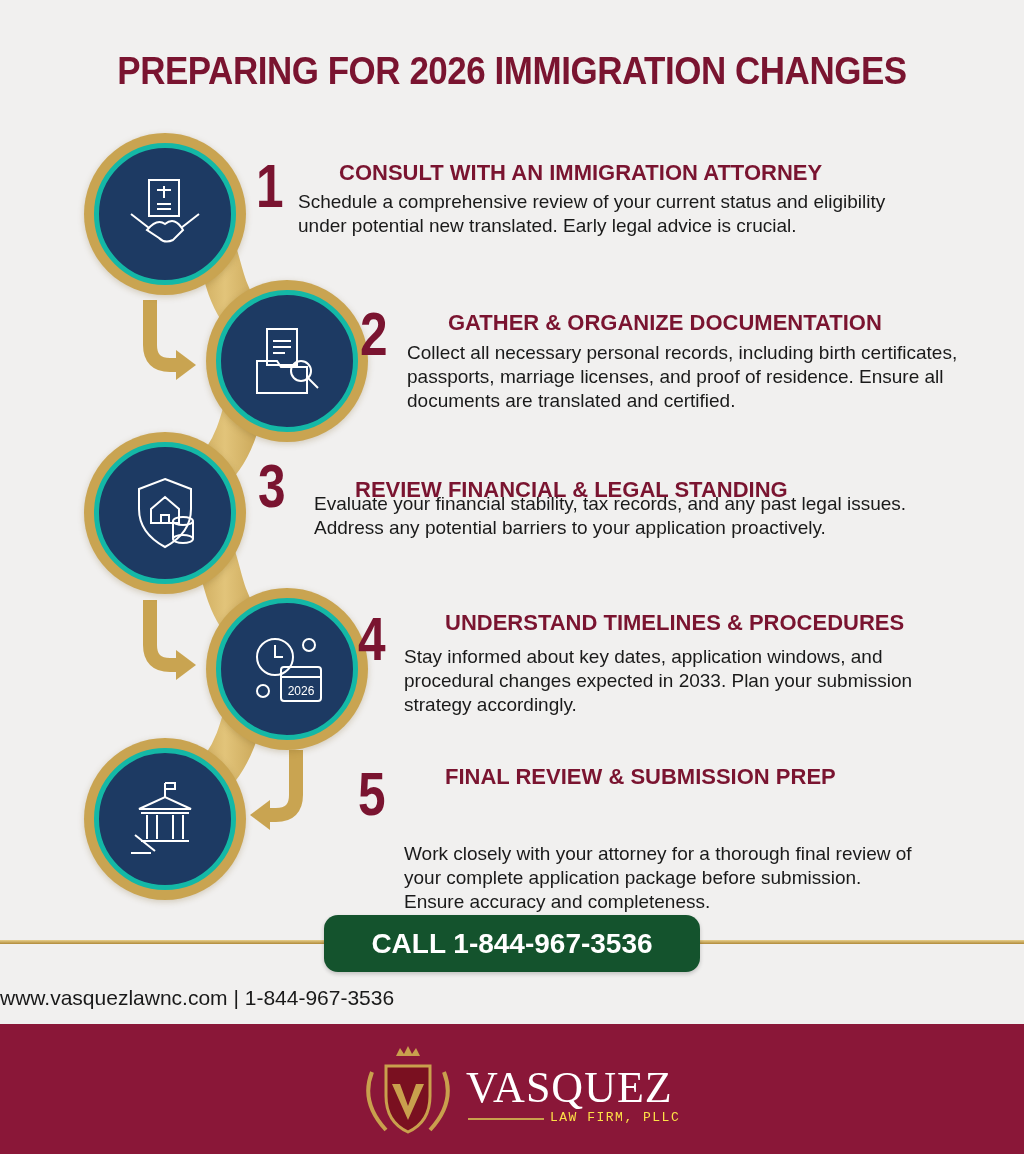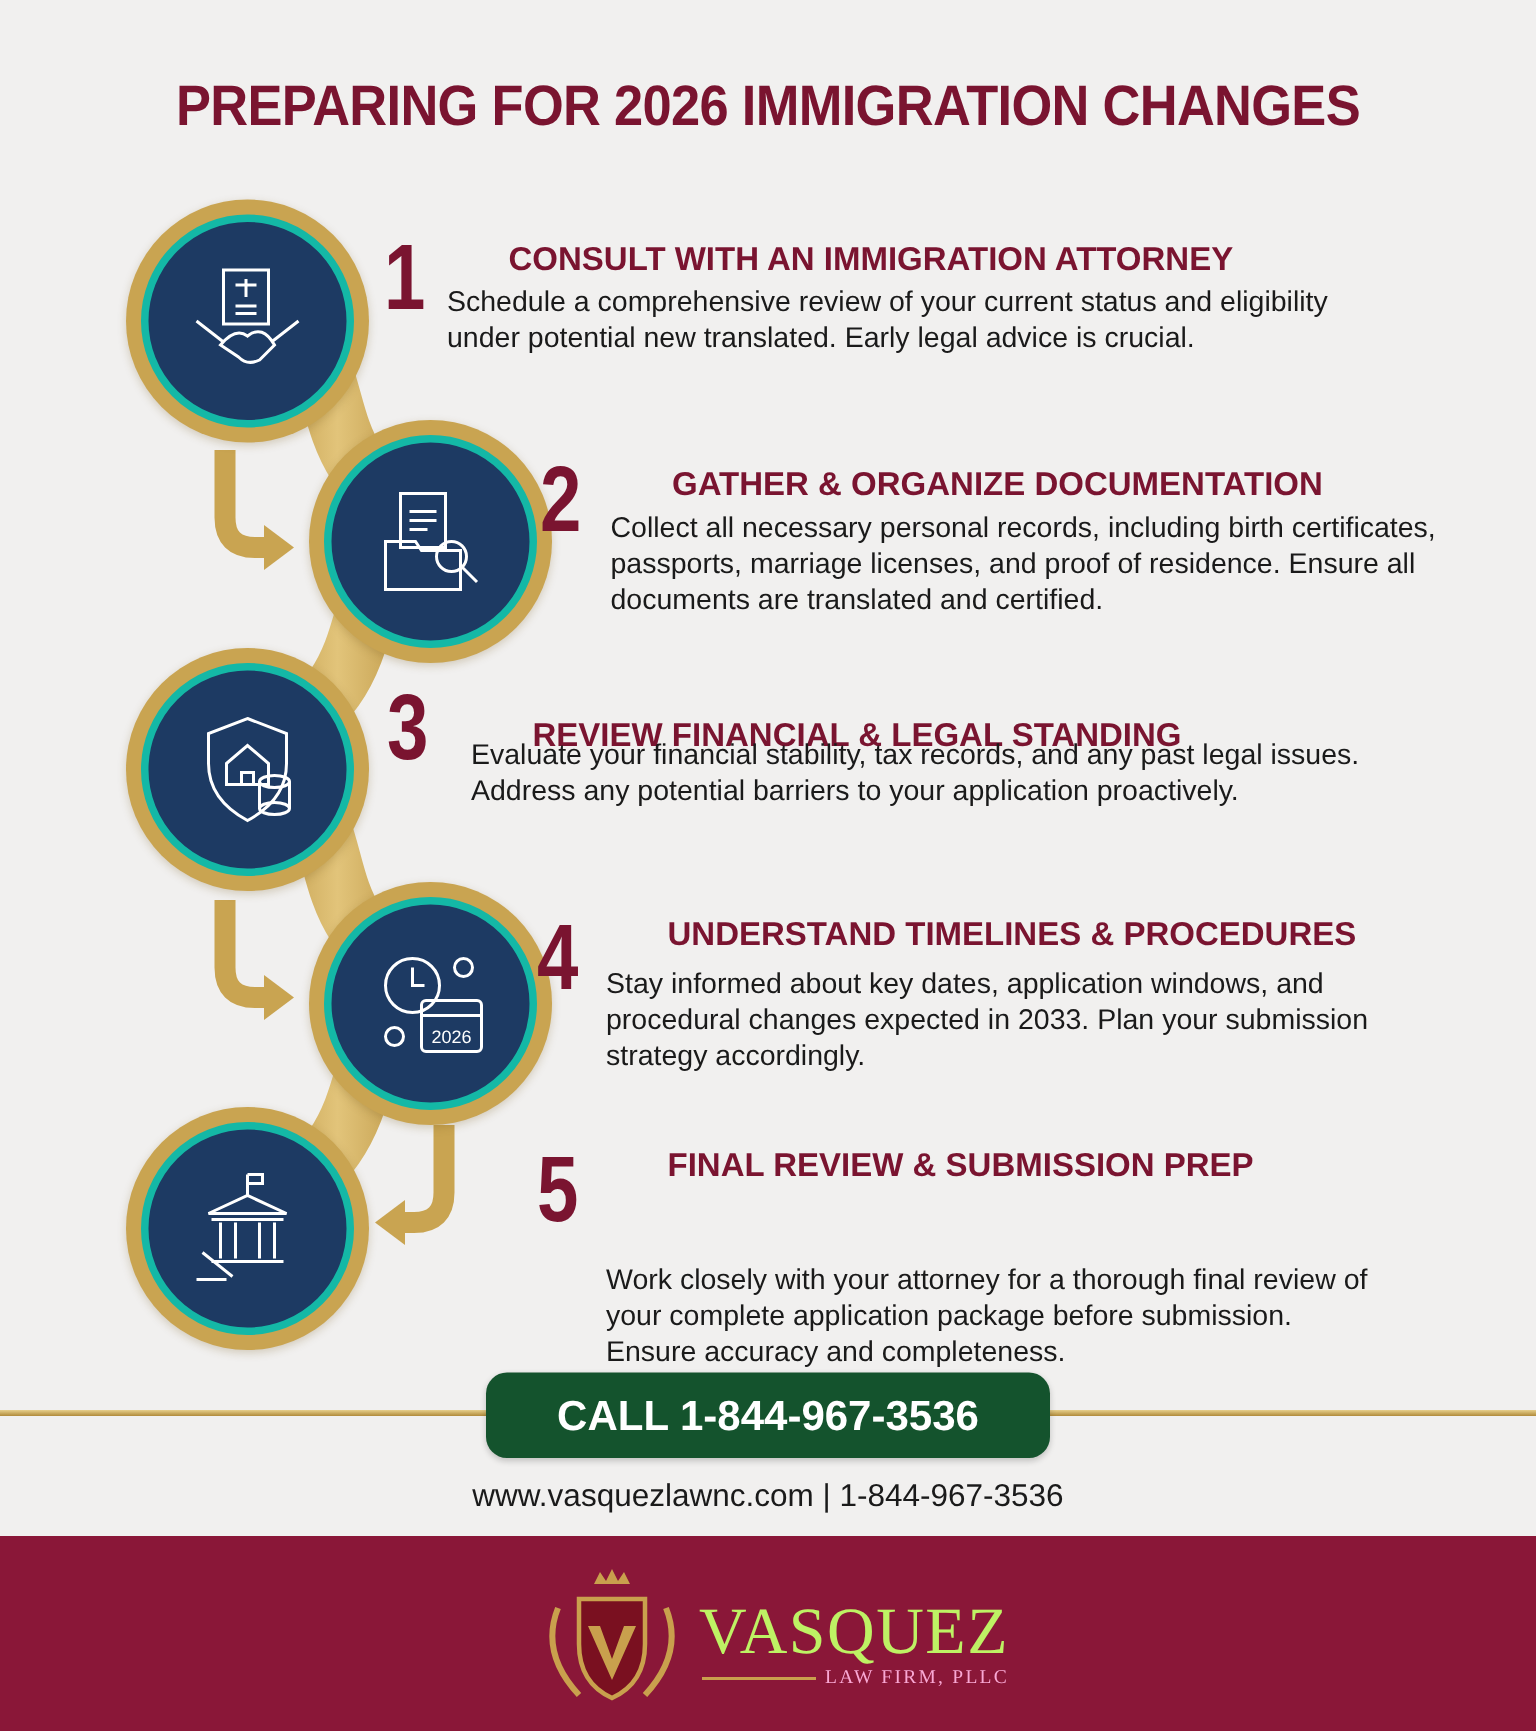--- a/index.html
+++ b/index.html
@@ -7,24 +7,24 @@
   .title { position:absolute; left:0; width:1024px; top:50px; text-align:center; color:#7a1430; font-family:"Liberation Sans", sans-serif; font-weight:bold; font-size:38px; letter-spacing:-0.5px; transform:scaleX(0.92); }
   .chain { position:absolute; left:0; top:0; width:380px; height:900px; }
   .circle { position:absolute; width:132px; height:132px; border-radius:50%; background:#1d3a63; border:5px solid #14b8a6; box-shadow:0 0 0 10px #c9a451, 0 2px 6px 10px rgba(120,90,30,0.25); display:flex; align-items:center; justify-content:center; }
   .circle svg { width:80px; height:80px; }
   .step { position:absolute; }
   .num { position:absolute; color:#7a1430; font-weight:bold; font-size:62px; line-height:1; transform:scaleX(0.8); transform-origin:left top; }
   .step-title { position:absolute; color:#7a1430; font-weight:bold; font-size:22px; white-space:nowrap;margin-left:41px; }
   .step-desc { position:absolute; color:#1a1a1a; font-size:19px; line-height:24px; }
   .gold-line { position:absolute; top:940px; height:4px; background:linear-gradient(#e7cf8c,#b08a3a); }
   .cta { position:absolute; left:324px; top:915px; width:376px; height:57px; border-radius:14px; background:#14532d; color:#fff; font-weight:bold; font-size:28px; display:flex; align-items:center; justify-content:center; box-shadow:0 2px 4px rgba(0,0,0,0.2); }
-  .contact { position:absolute; left:0; width:1024px; top:986px; text-align:center; font-size:21px; color:#1a1a1a; }
+  .contact { position:absolute; left:0; width:1024px; top:986px; text-align:left; font-size:21px; color:#1a1a1a; }
   .footer { position:absolute; left:0; top:1024px; width:1024px; height:130px; background:#8a1738; }
-  .logo-name { position:absolute; left:466px; top:1062px; font-family:"Liberation Serif", serif; font-size:44px; color:#bef264; letter-spacing:1px; }
-  .logo-sub { position:absolute; left:550px; top:1110px; font-family:Liberation Serif, serif; font-size:13px; color:#f9a8d4; letter-spacing:1.5px; }
+  .logo-name { position:absolute; left:466px; top:1062px; font-family:"Liberation Serif", serif; font-size:44px; color:#ffffff; letter-spacing:1px; }
+  .logo-sub { position:absolute; left:550px; top:1110px; font-family:Liberation Mono, monospace; font-size:13px; color:#fde047; letter-spacing:1.5px; }
   .logo-rule { position:absolute; left:468px; top:1118px; width:76px; height:2px; background:#c9a04d; }
 </style>
 </head>
 <body>
 
 <div class="title">PREPARING FOR 2026 IMMIGRATION CHANGES</div>
 
 <svg class="chain" viewBox="0 0 380 900">
   <defs>
     <linearGradient id="g" x1="0" x2="1">

